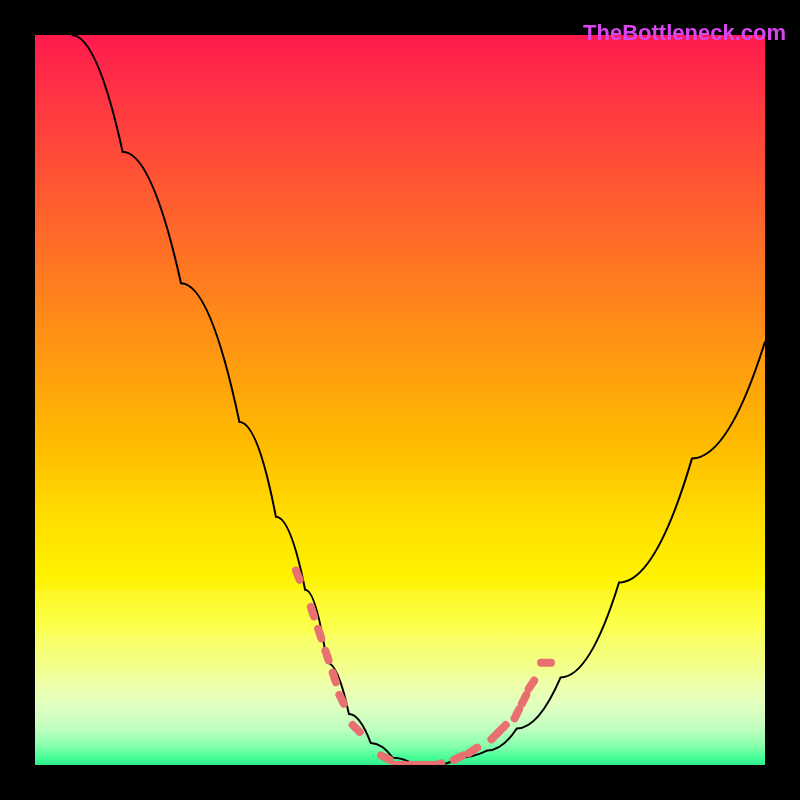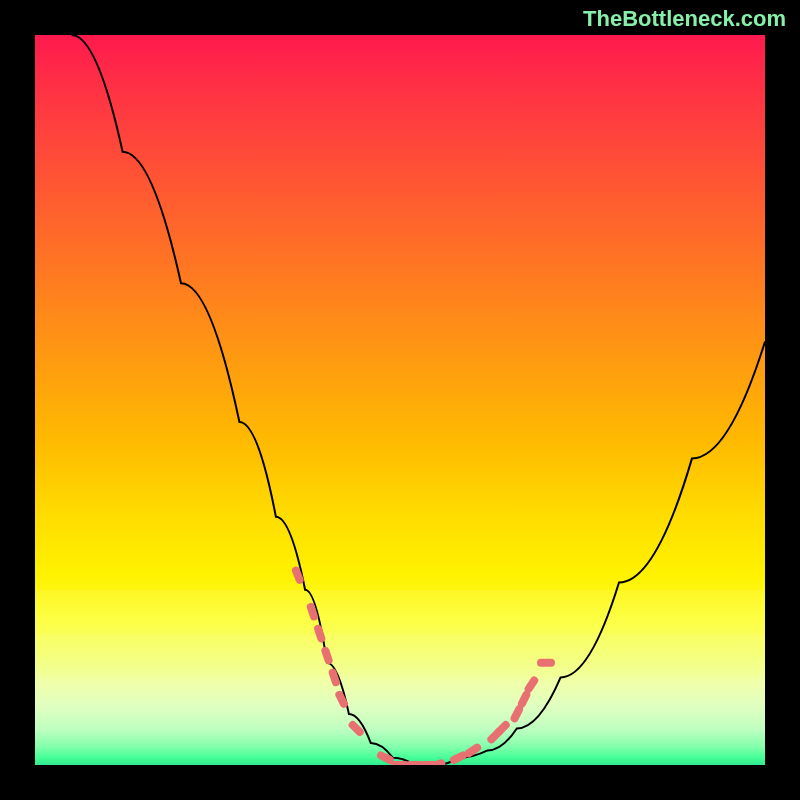--- a/index.html
+++ b/index.html
@@ -6,23 +6,23 @@
   body {
     width: 800px;
     height: 800px;
     background: #000;
     position: relative;
     font-family: Arial, sans-serif;
     overflow: hidden;
   }
   .watermark {
     position: absolute;
-    top: 6px;
+    top: 20px;
     right: 14px;
-    color: #86efac;
+    color: #d946ef;
     font-size: 22px;
     font-weight: bold;
     z-index: 10;
     text-align: right;
   }
   .plot-area {
     position: absolute;
     left: 35px;
     top: 35px;
     width: 730px;

